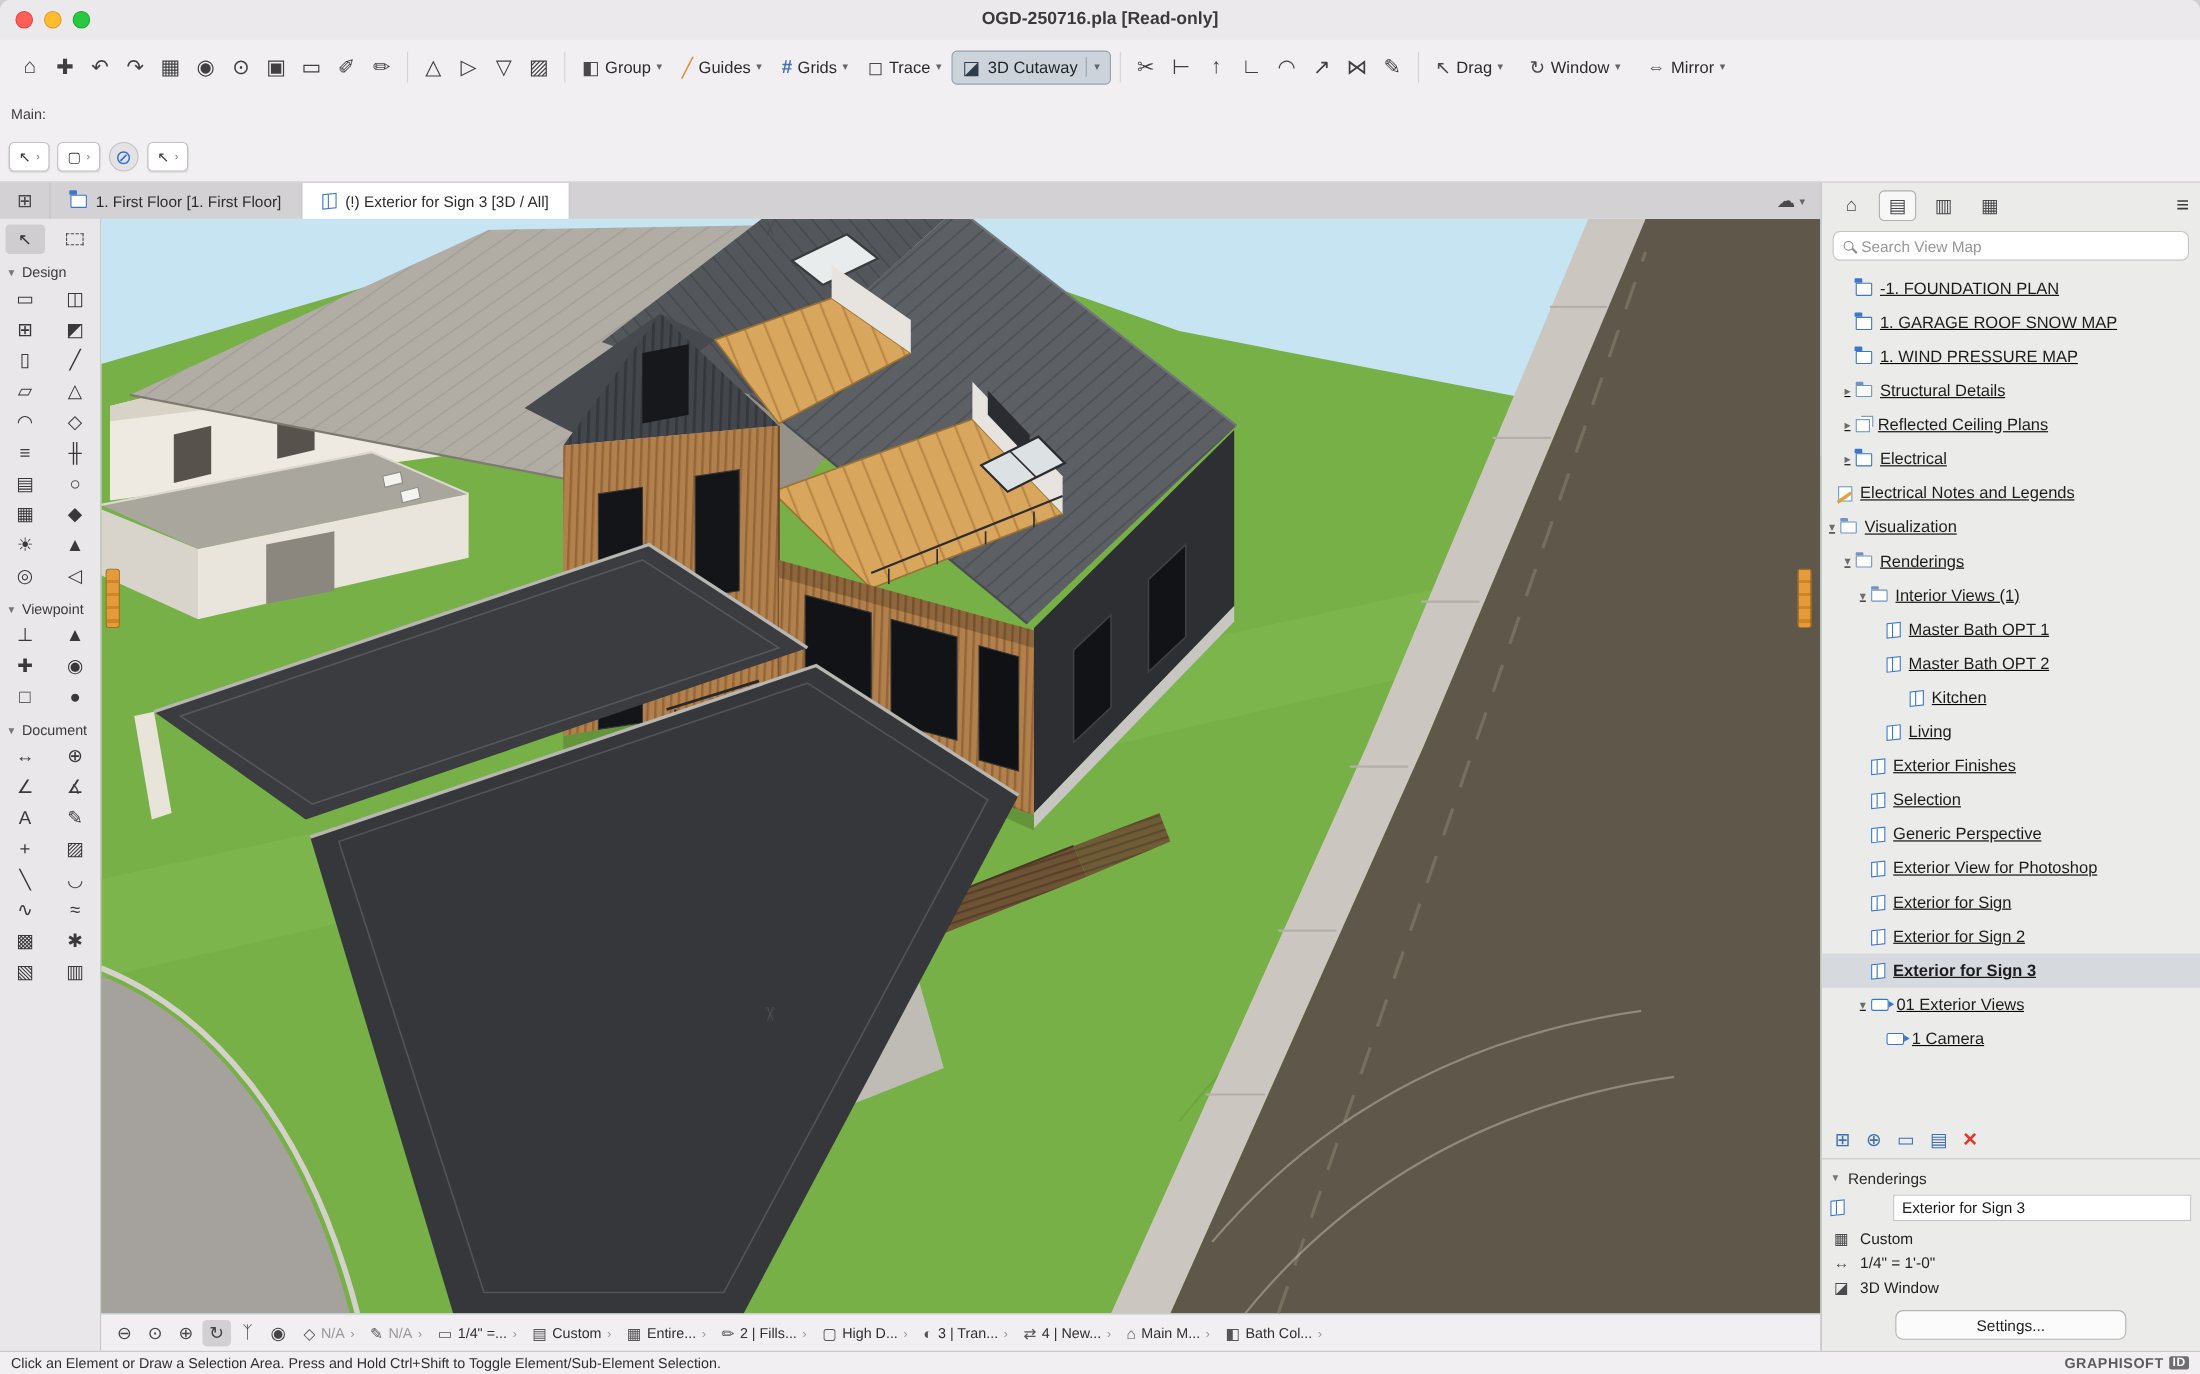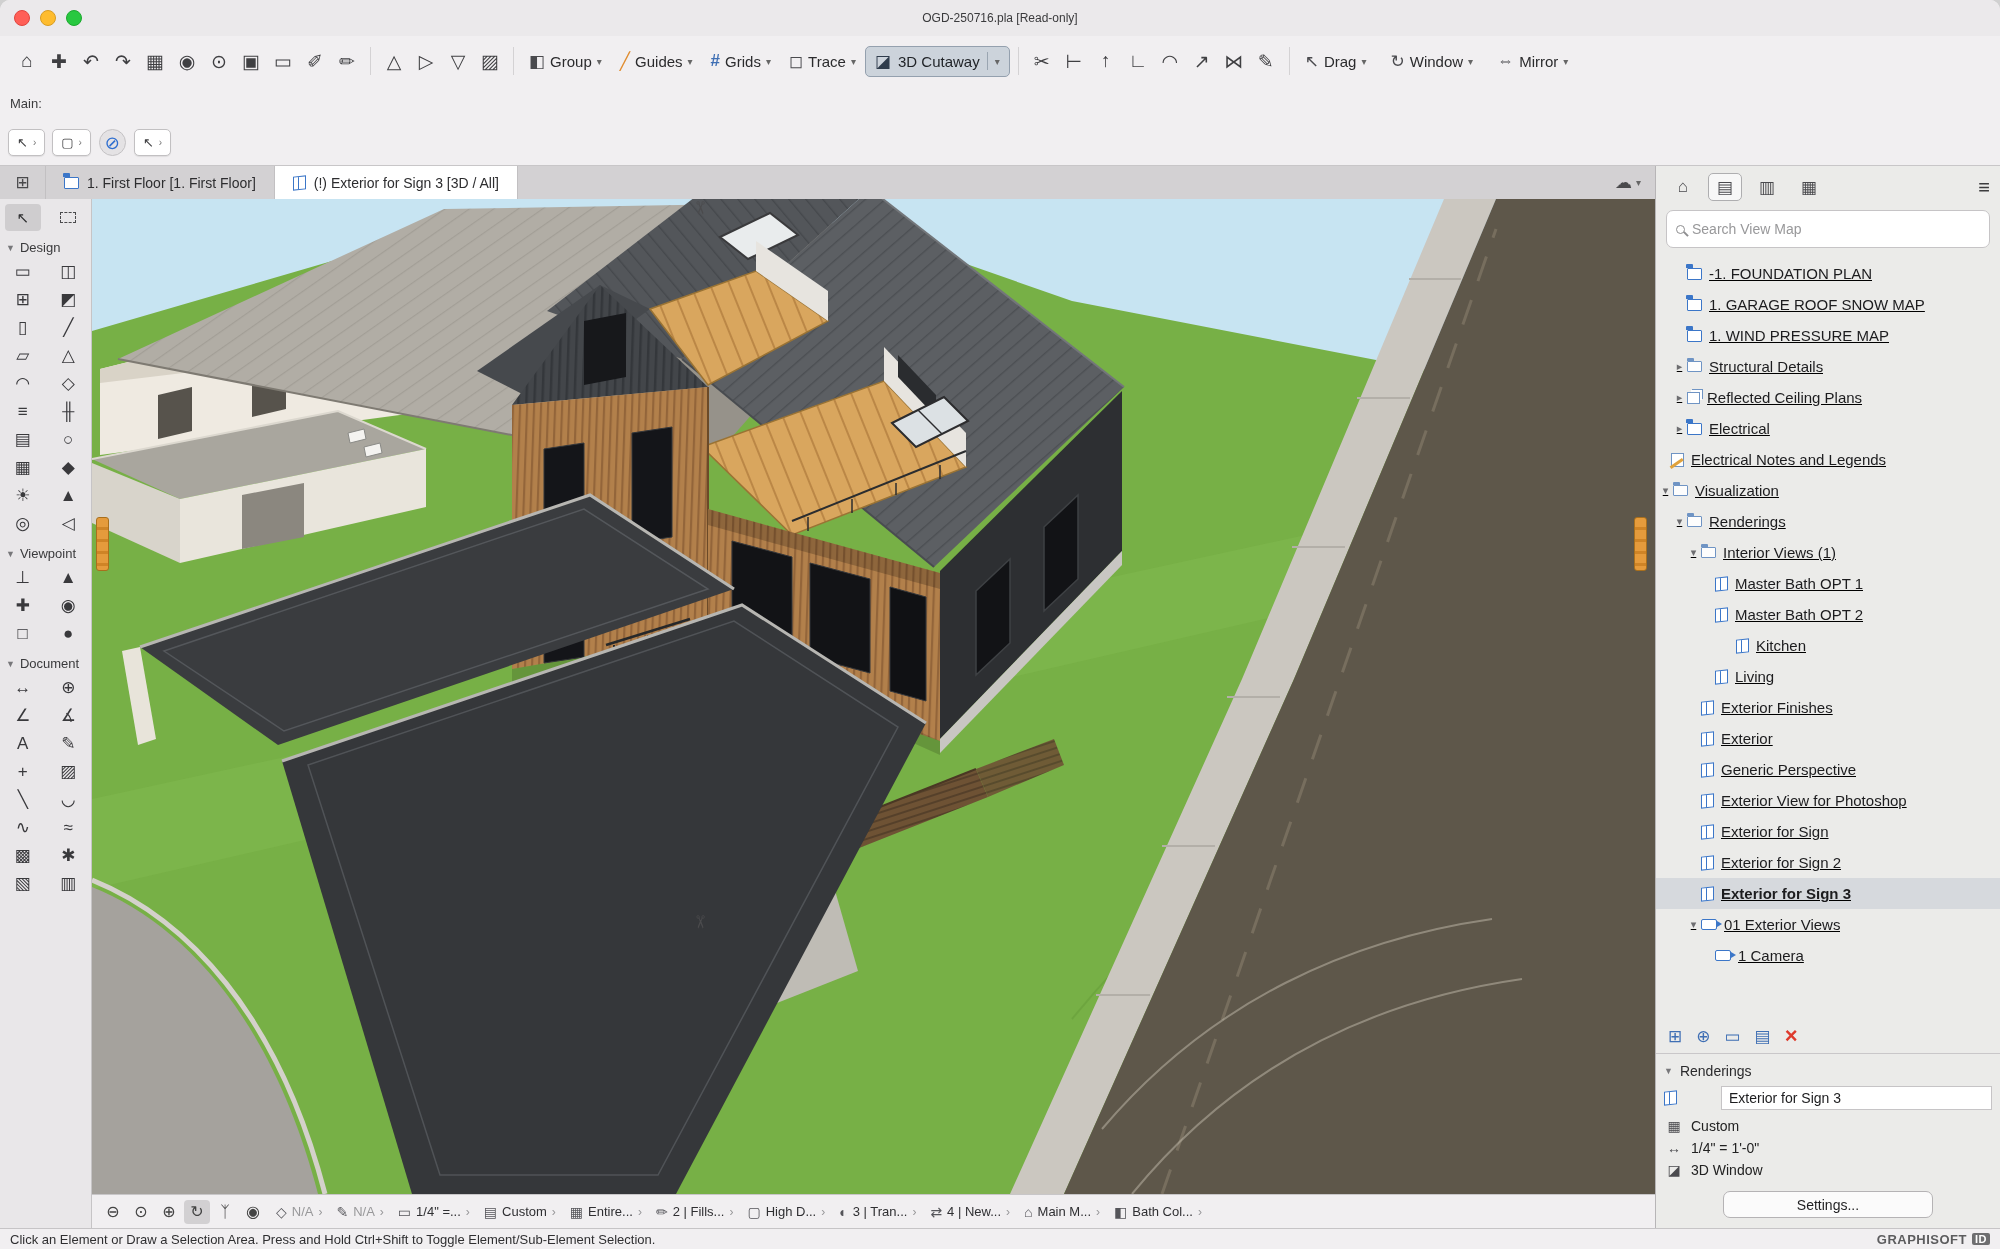--- a/index.html
+++ b/index.html
@@ -7,21 +7,21 @@
   body { font-family:"Liberation Sans", sans-serif; background:#d0d0d0; overflow:hidden; }
   .window { width:2000px; height:1249px; display:flex; flex-direction:column; background:#f1eff1; border-radius:10px 10px 0 0; overflow:hidden; }
 
   
   .titlebar { height:36px; background:#ebe9eb; display:flex; align-items:center; position:relative; flex:none; }
   .lights { display:flex; gap:10px; padding-left:14px; }
   .light { width:16px; height:16px; border-radius:50%; }
   .light.red { background:#ff5f57; border:1px solid #e0443e; }
   .light.yellow { background:#febc2e; border:1px solid #d89c22; }
   .light.green { background:#28c840; border:1px solid #1da82f; }
-  .title { position:absolute; left:0; right:0; text-align:center; font-size:12px; font-weight:normal; color:#3a3a3c; pointer-events:none; }
+  .title { position:absolute; left:0; right:0; text-align:center; font-size:16px; font-weight:bold; color:#3a3a3c; pointer-events:none; }
 
   
   .toolbar { height:50px; background:#f1eff1; display:flex; align-items:center; padding:0 12px; gap:2px; flex:none; }
   .tbtn { width:30px; height:30px; display:flex; align-items:center; justify-content:center; font-size:19px; color:#3f3f42; border-radius:5px; flex:none; }
   .sep { width:1px; height:28px; background:#d4d2d4; margin:0 6px; flex:none; }
   .ddbtn { display:flex; align-items:center; gap:5px; padding:4px 7px; border-radius:5px; font-size:15px; color:#2b2b2d; flex:none; white-space:nowrap; }
   .ddbtn .g { font-size:17px; color:#4a4a4e; }
   .ddbtn.guides .g { color:#e08b2d; }
   .ddbtn.grids .g { color:#3f6fb4; font-weight:bold; }
   .caret { font-size:10px; color:#666; }
@@ -82,21 +82,21 @@
   .qitem .qlabel { color:#2f2f32; }
   .qitem.dim .qlabel { color:#98989a; }
   .qitem .qchev { color:#98989a; font-size:12px; }
 
   
   .nav { width:345px; background:#ebebe9; border-left:1px solid #b7b5b7; display:flex; flex-direction:column; flex:none; min-height:0; }
   .nav-icons { height:42px; display:flex; align-items:center; gap:8px; padding:0 10px; flex:none; }
   .nicon { width:34px; height:28px; display:flex; align-items:center; justify-content:center; font-size:17px; color:#4a4a4e; border-radius:5px; }
   .nicon.active { background:#f7f7f7; border:1px solid #aeaeb0; }
   .nav-menu { margin-left:auto; font-size:20px; color:#3c3c3e; }
-  .nav-search { margin:2px 10px 8px; height:38px; background:#fff; border:1px solid #c6c4c6; border-radius:7px; display:flex; align-items:center; gap:7px; padding:0 9px; color:#98989a; font-size:14px; flex:none; }
+  .nav-search { margin:2px 10px 8px; height:27px; background:#fff; border:1px solid #c6c4c6; border-radius:7px; display:flex; align-items:center; gap:7px; padding:0 9px; color:#98989a; font-size:14px; flex:none; }
   .mag { width:9px; height:9px; border:1.8px solid #8e8e90; border-radius:50%; position:relative; flex:none; }
   .mag::after { content:""; position:absolute; width:6px; height:1.8px; background:#8e8e90; transform:rotate(45deg); right:-5px; bottom:-2px; }
 
   .tree { flex:1; overflow:hidden; padding-top:2px;text-decoration:underline; }
   .trow { height:31px; display:flex; align-items:center; font-size:15px; color:#1c1c1e; padding-right:6px; }
   .trow.selected { background:#d6d9dd; font-weight:bold; }
   .chev { width:15px; text-align:center; font-size:11px; color:#6d6d70; flex:none; }
   .tlabel { margin-left:7px; white-space:nowrap; overflow:hidden; text-overflow:ellipsis; }
 
   .tico { display:inline-block; flex:none; position:relative; }
@@ -701,21 +701,21 @@
 
           <div class="trow" style="padding-left:30px">
             <span class="chev"></span>
             <span class="tico tico-box"></span>
             <span class="tlabel">Exterior Finishes</span>
           </div>
 
           <div class="trow" style="padding-left:30px">
             <span class="chev"></span>
             <span class="tico tico-box"></span>
-            <span class="tlabel">Exterior</span>
+            <span class="tlabel">Selection</span>
           </div>
 
           <div class="trow" style="padding-left:30px">
             <span class="chev"></span>
             <span class="tico tico-box"></span>
             <span class="tlabel">Generic Perspective</span>
           </div>
 
           <div class="trow" style="padding-left:30px">
             <span class="chev"></span>

